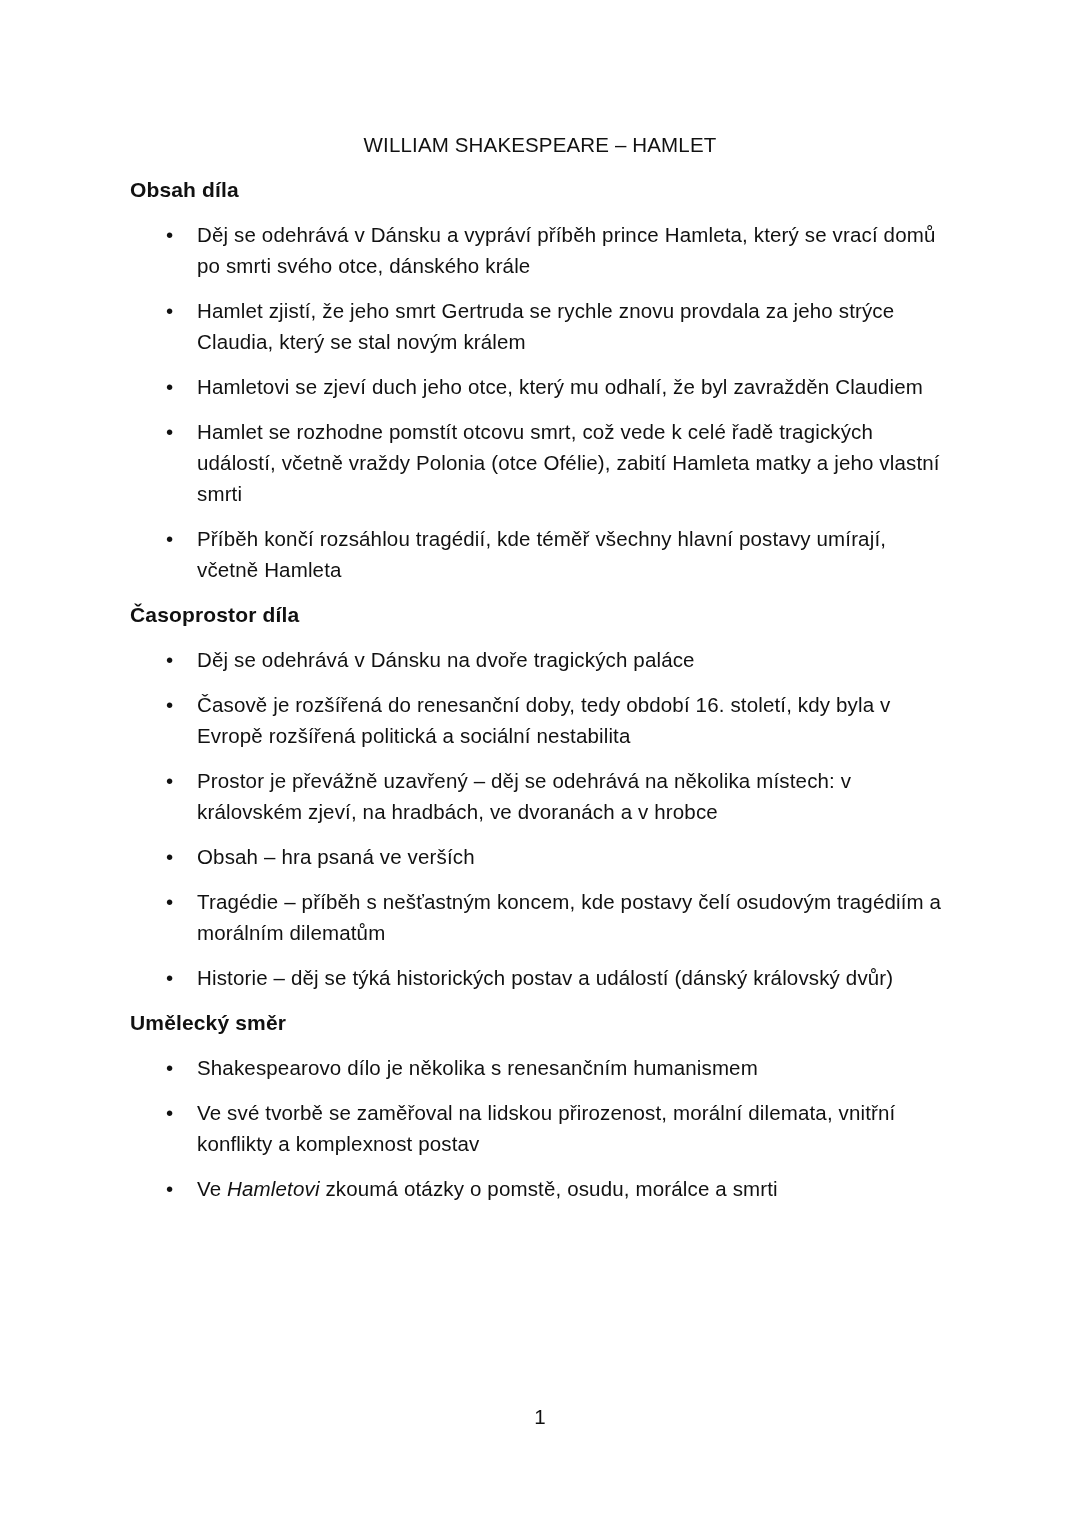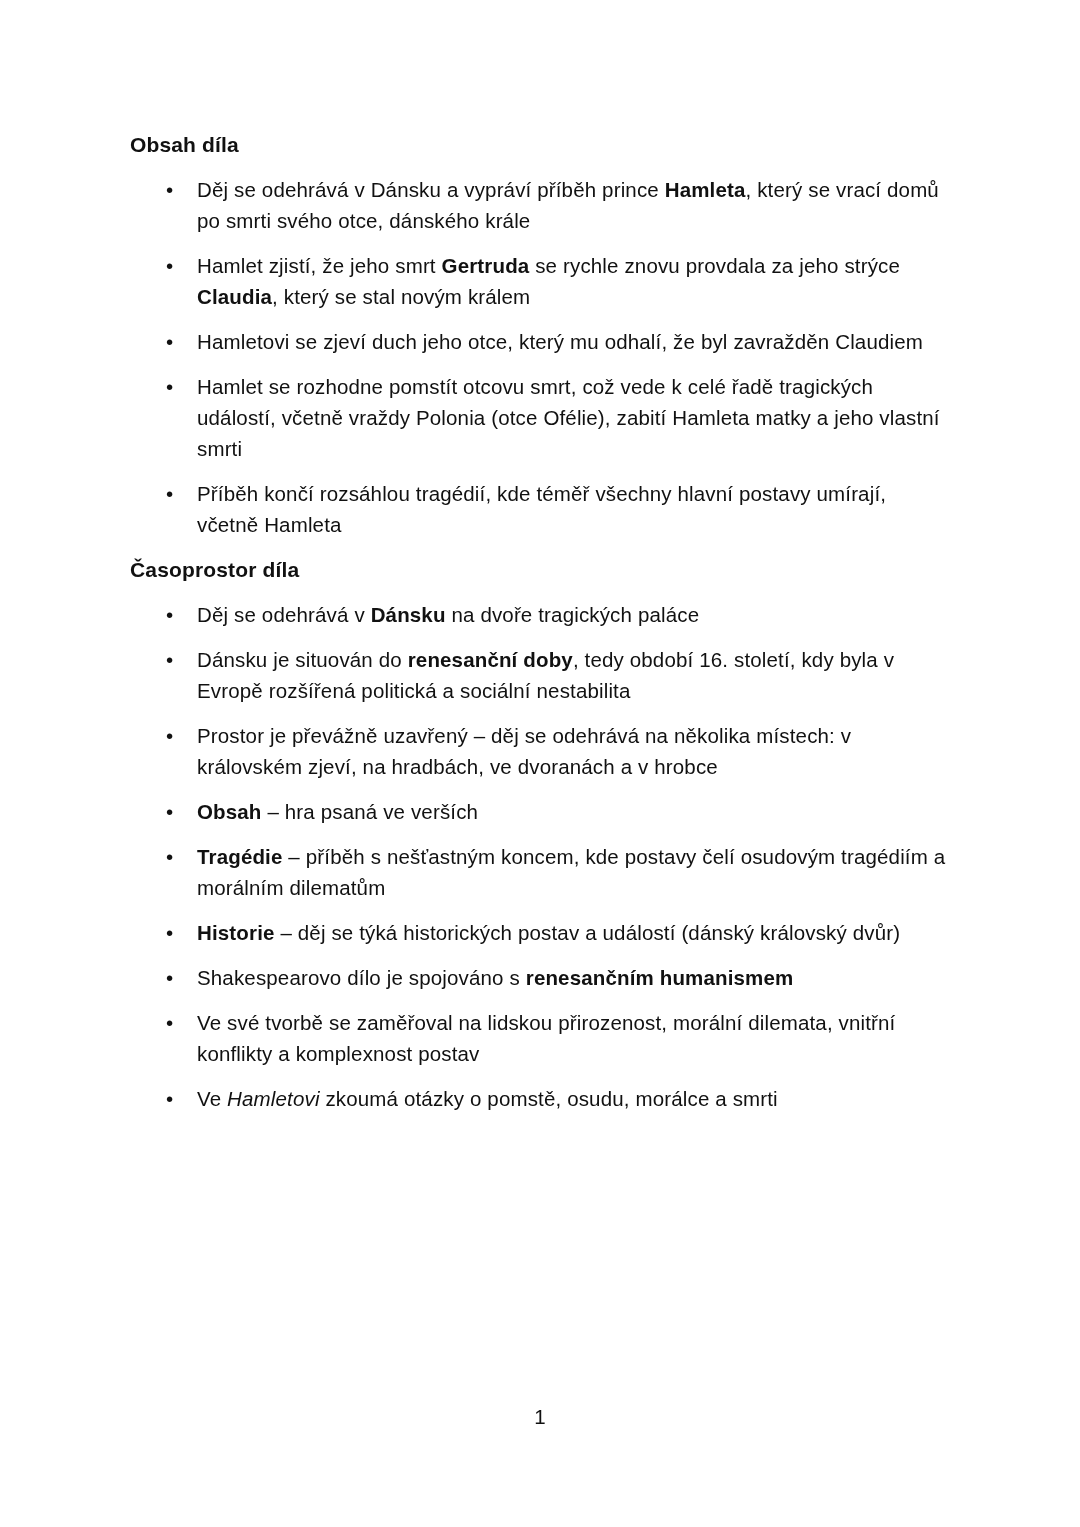--- a/index.html
+++ b/index.html
@@ -44,37 +44,38 @@
     margin: 0 0 14px 0;
   }
   .marker {
     flex: 0 0 67px;
     box-sizing: border-box;
     padding-left: 36px;
   }
   .btext {
     flex: 1 1 auto;
   }
-  .seg-b { font-weight: bold; }
+  .seg-b { font-weight: normal; }
   .seg-i { font-style: italic; }
   .page-number {
     position: absolute;
     left: 0;
     top: 1401px;
     width: 100%;
     text-align: center;
     font-size: 20.5px;
     line-height: 31px;
   }
 </style>
 </head>
 <body>
 
 <div class="page" style="color: rgb(17, 17, 17); background: rgb(255, 255, 255);">
   <div class="content">
+    <div class="title">WILLIAM SHAKESPEARE – HAMLET</div>
     <div id="sections">
         <section>
           <div class="heading">Obsah díla</div>
           <div>
             <div class="bullet">
               <span class="marker">•</span>
               <span class="btext"><span>Děj se odehrává v Dánsku a vypráví příběh prince </span><span class="seg-b">Hamleta</span><span>, který se vrací domů po smrti svého otce, dánského krále</span></span>
             </div>
             <div class="bullet">
               <span class="marker">•</span>
@@ -96,21 +97,21 @@
         </section>
         <section>
           <div class="heading">Časoprostor díla</div>
           <div>
             <div class="bullet">
               <span class="marker">•</span>
               <span class="btext"><span>Děj se odehrává v </span><span class="seg-b">Dánsku</span><span> na dvoře tragických paláce</span></span>
             </div>
             <div class="bullet">
               <span class="marker">•</span>
-              <span class="btext"><span>Dánsku je situován do </span><span class="seg-b">renesanční doby</span><span>, tedy období 16. století, kdy byla v Evropě rozšířená politická a sociální nestabilita</span></span>
+              <span class="btext"><span>Časově je rozšířená do </span><span class="seg-b">renesanční doby</span><span>, tedy období 16. století, kdy byla v Evropě rozšířená politická a sociální nestabilita</span></span>
             </div>
             <div class="bullet">
               <span class="marker">•</span>
               <span class="btext"><span>Prostor je převážně uzavřený – děj se odehrává na několika místech: v královském zjeví, na hradbách, ve dvoranách a v hrobce</span></span>
             </div>
           </div>
         </section>
         <section>
           <div>
             <div class="bullet">
@@ -121,24 +122,25 @@
               <span class="marker">•</span>
               <span class="btext"><span class="seg-b">Tragédie</span><span> – příběh s nešťastným koncem, kde postavy čelí osudovým tragédiím a morálním dilematům</span></span>
             </div>
             <div class="bullet">
               <span class="marker">•</span>
               <span class="btext"><span class="seg-b">Historie</span><span> – děj se týká historických postav a událostí (dánský královský dvůr)</span></span>
             </div>
           </div>
         </section>
         <section>
+          <div class="heading">Umělecký směr</div>
           <div>
             <div class="bullet">
               <span class="marker">•</span>
-              <span class="btext"><span>Shakespearovo dílo je spojováno s </span><span class="seg-b">renesančním humanismem</span></span>
+              <span class="btext"><span>Shakespearovo dílo je několika s </span><span class="seg-b">renesančním humanismem</span></span>
             </div>
             <div class="bullet">
               <span class="marker">•</span>
               <span class="btext"><span>Ve své tvorbě se zaměřoval na lidskou přirozenost, morální dilemata, vnitřní konflikty a komplexnost postav</span></span>
             </div>
             <div class="bullet">
               <span class="marker">•</span>
               <span class="btext"><span>Ve </span><span class="seg-i">Hamletovi</span><span> zkoumá otázky o pomstě, osudu, morálce a smrti</span></span>
             </div>
           </div>

